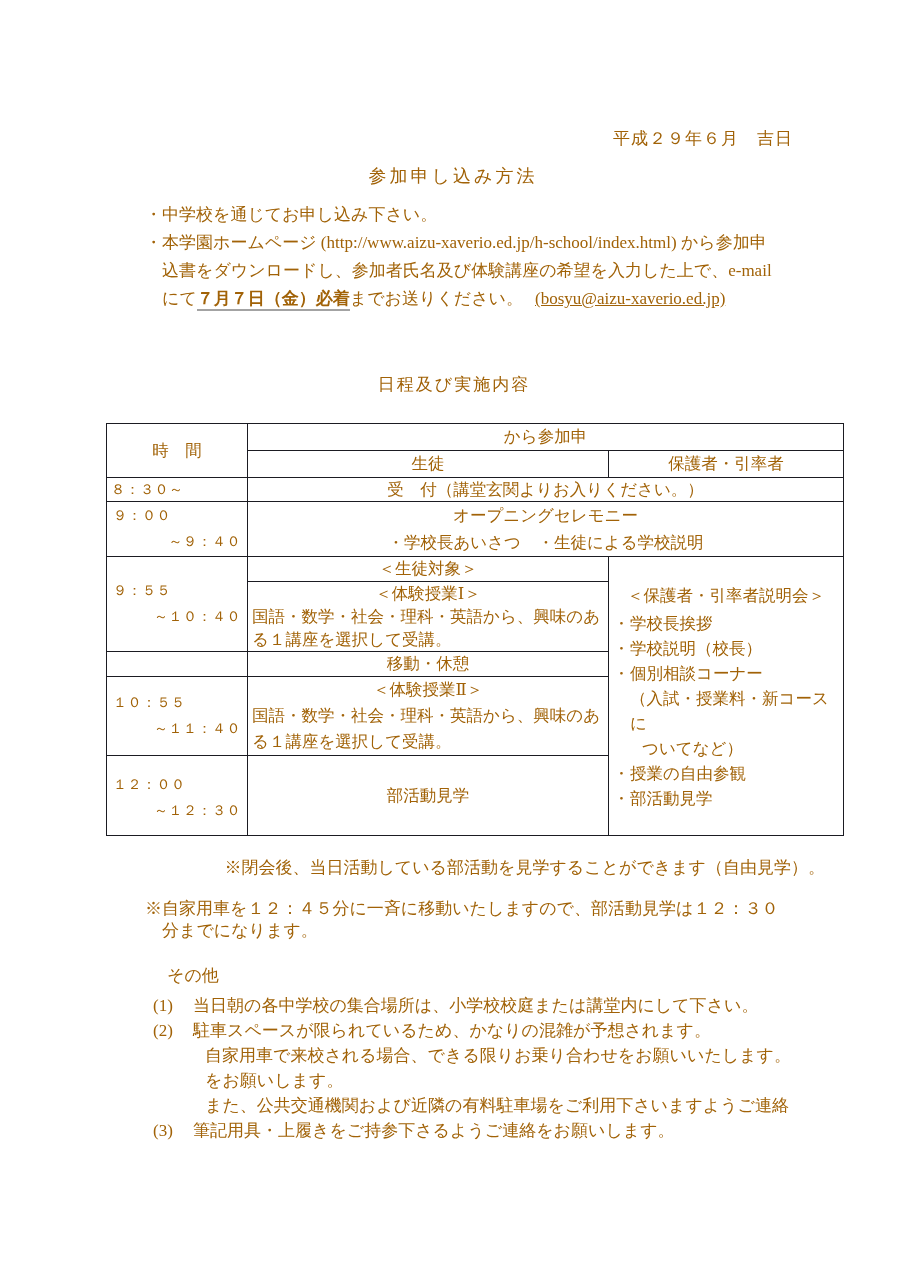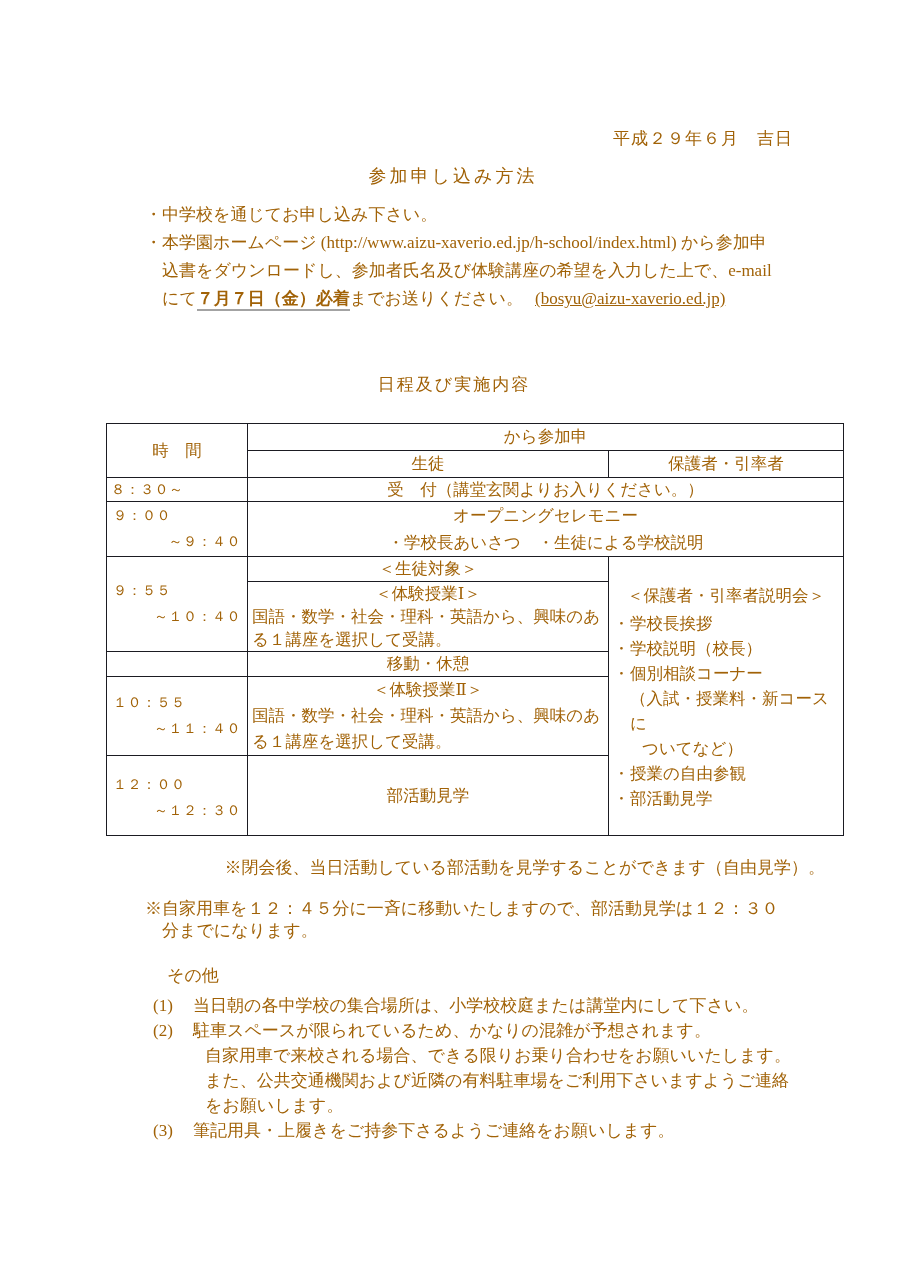--- a/index.html
+++ b/index.html
@@ -199,21 +199,21 @@
     <div class="oth-title">その他</div>
     <div class="oth-item">
       <span class="oth-num">(1)</span>
       <span>当日朝の各中学校の集合場所は、小学校校庭または講堂内にして下さい。</span>
     </div>
     <div class="oth-item">
       <span class="oth-num">(2)</span>
       <span>駐車スペースが限られているため、かなりの混雑が予想されます。</span>
     </div>
     <div class="oth-cont">自家用車で来校される場合、できる限りお乗り合わせをお願いいたします。</div>
+    <div class="oth-cont">をお願いします。</div>
     <div class="oth-cont">また、公共交通機関および近隣の有料駐車場をご利用下さいますようご連絡</div>
-    <div class="oth-cont">をお願いします。</div>
     <div class="oth-item">
       <span class="oth-num">(3)</span>
       <span>筆記用具・上履きをご持参下さるようご連絡をお願いします。</span>
     </div>
   </div>
 
 </div>
 
 </body></html>

